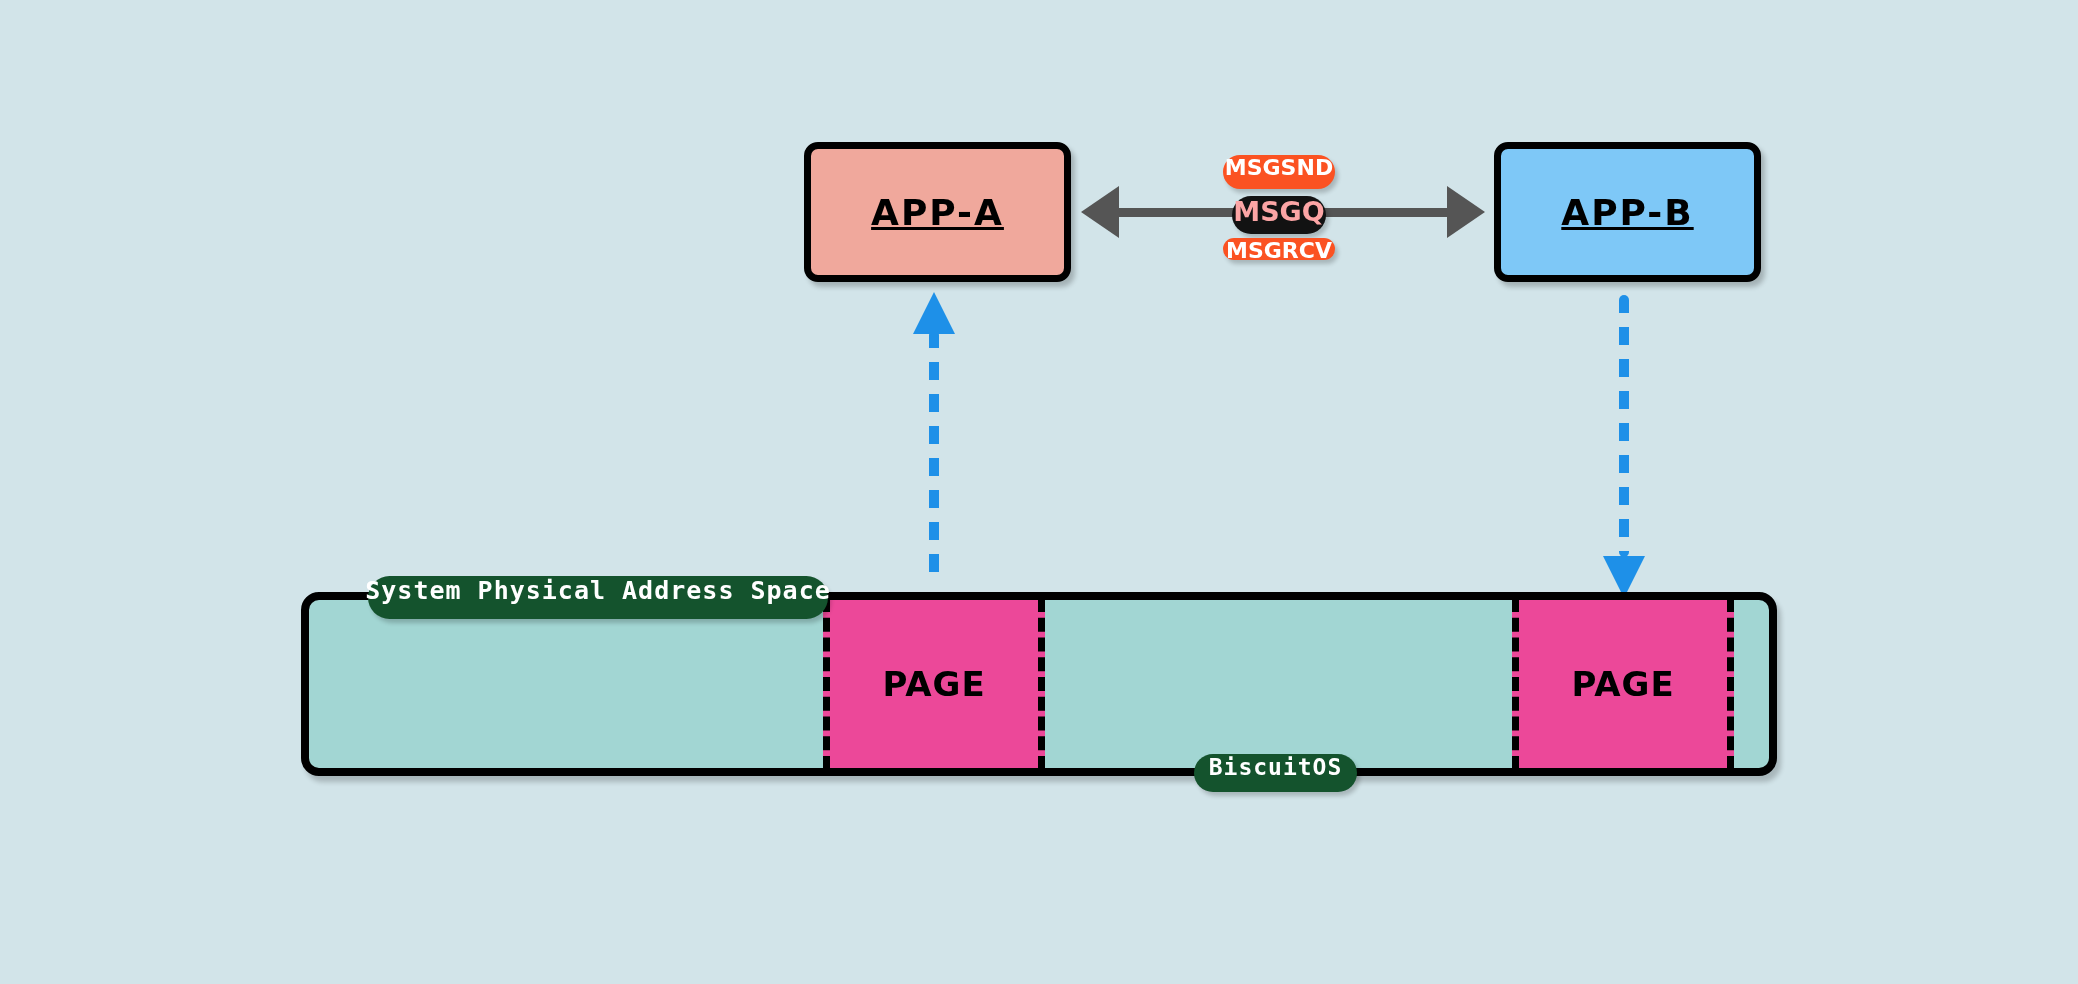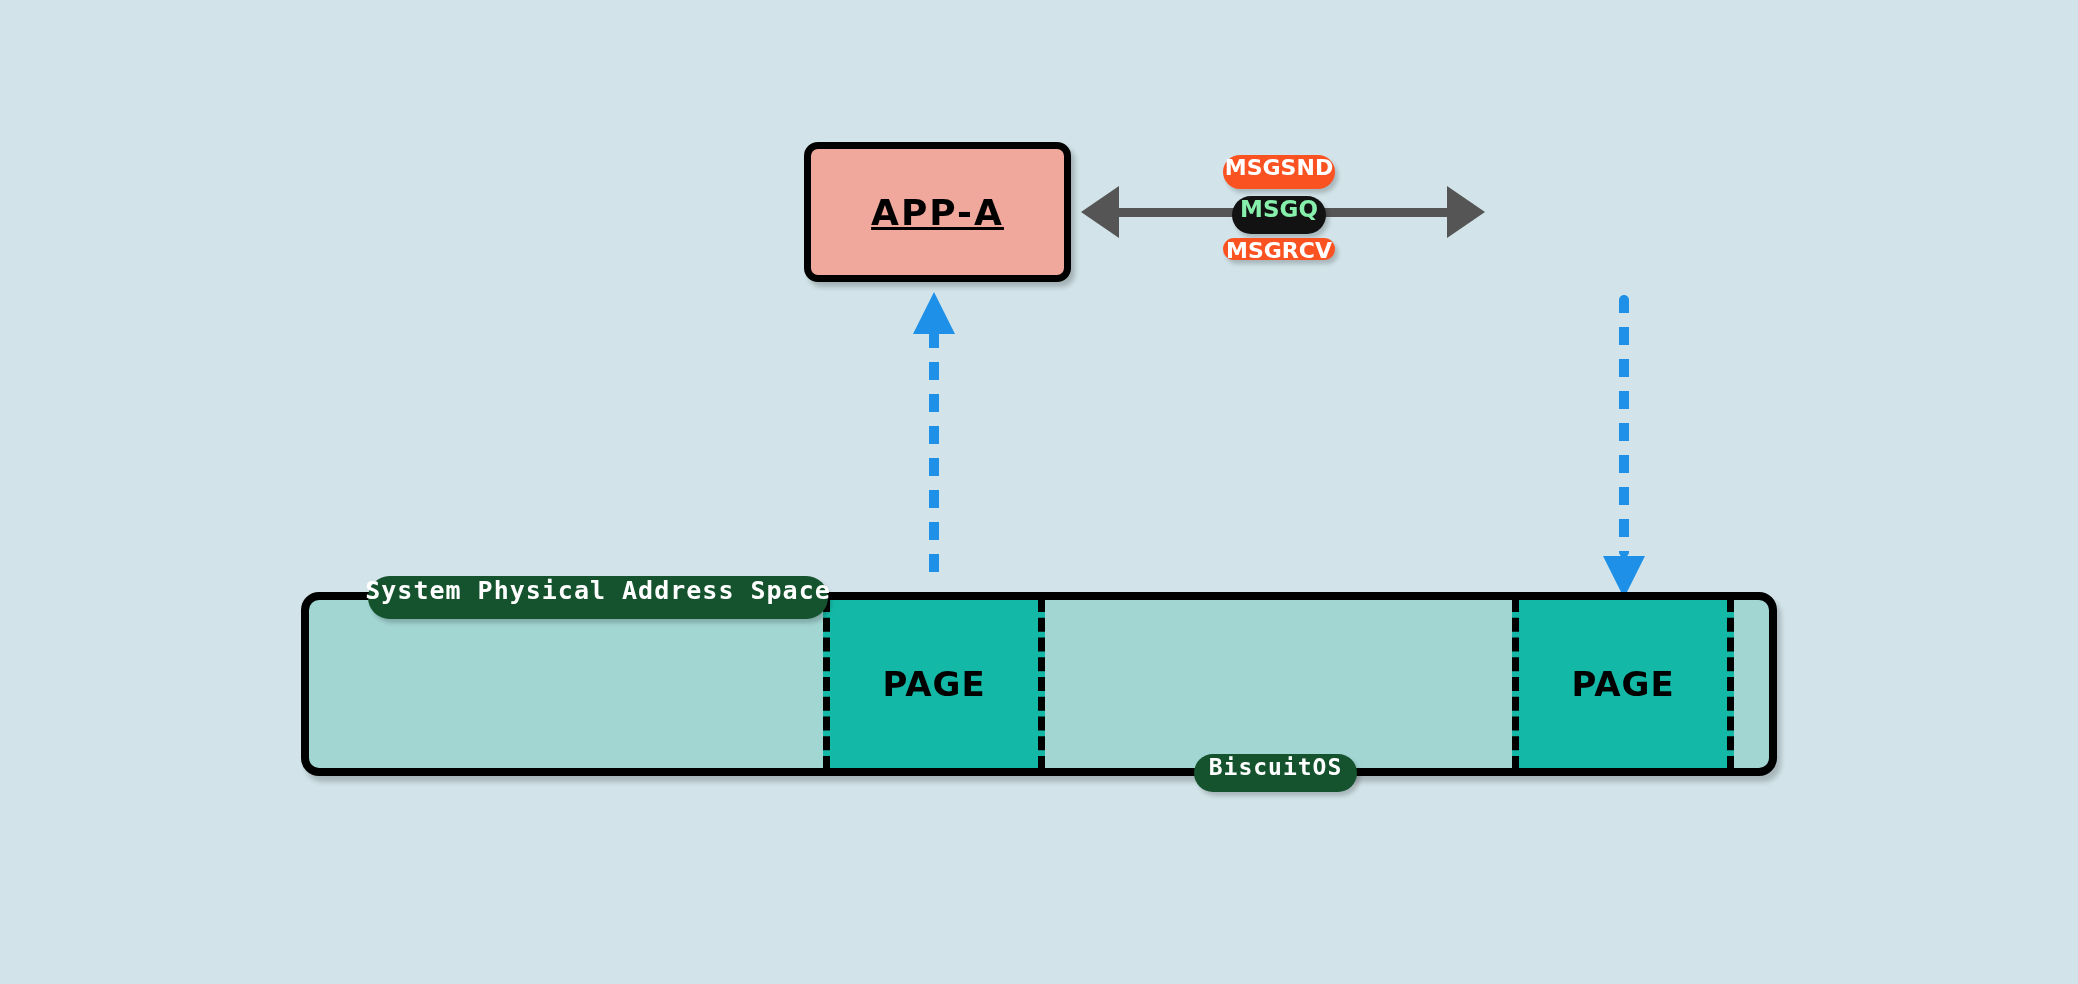--- a/index.html
+++ b/index.html
@@ -87,24 +87,24 @@
   }
   .pill-orange {
     background: #fb5222;
     color: #ffffff;
     font-family: "DejaVu Sans", sans-serif;
     font-weight: bold;
     font-size: 22px;
   }
   .pill-black-sans {
     background: #121212;
-    color: #86efac;
-    font-family: "DejaVu Sans", sans-serif;
-    font-weight: bold;
-    font-size: 23px;
+    color: #fca5a5;
+    font-family: "DejaVu Sans", sans-serif;
+    font-weight: bold;
+    font-size: 27px;
   }
   .pill-black-mono {
     background: #14532d;
     color: #ffffff;
     font-family: "DejaVu Sans Mono", monospace;
     font-weight: bold;
     letter-spacing: 1px;
   }
   #pill-msgsnd {
     left: 1223px; top: 155px;
@@ -165,21 +165,21 @@
     border: 8px solid #000000;
     border-radius: 18px;
     box-shadow: 4px 6px 5px rgba(0,0,0,0.20);
     overflow: hidden;
   }
   .page-block {
     position: absolute;
     box-sizing: border-box;
     top: -2px;
     height: 172px;
-    background: #14b8a6;
+    background: #ec4899;
     border-left: 7px dashed #000000;
     border-right: 7px dashed #000000;
     display: flex;
     align-items: center;
     justify-content: center;
   }
   .page-label {
     font-family: "DejaVu Sans", sans-serif;
     font-weight: bold;
     font-size: 34px;
@@ -191,20 +191,23 @@
 </style>
 </head>
 <body>
 
 <div id="stage">
 
   <div class="app-box" id="app-a">
     <span class="app-label">APP-A</span>
   </div>
 
+  <div class="app-box" id="app-b">
+    <span class="app-label">APP-B</span>
+  </div>
 
   <div id="msg-arrow-line"></div>
   <div class="msg-arrow-head" id="msg-arrow-head-left"></div>
   <div class="msg-arrow-head" id="msg-arrow-head-right"></div>
 
   <div class="pill pill-orange" id="pill-msgsnd">
     <span>MSGSND</span>
   </div>
 
   <div class="pill pill-black-sans" id="pill-msgq">

